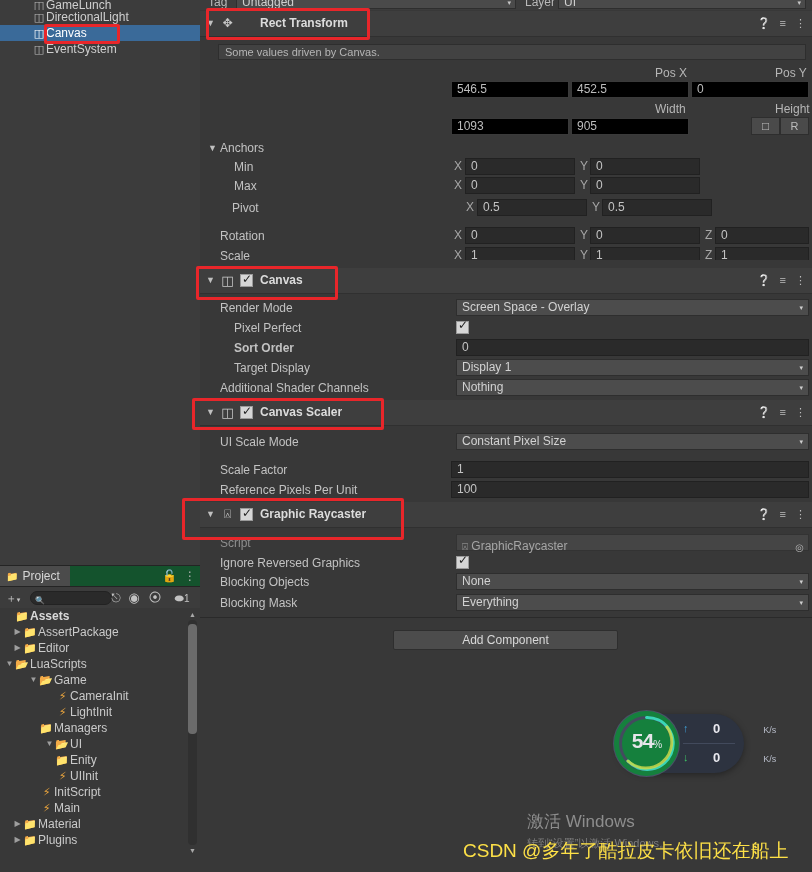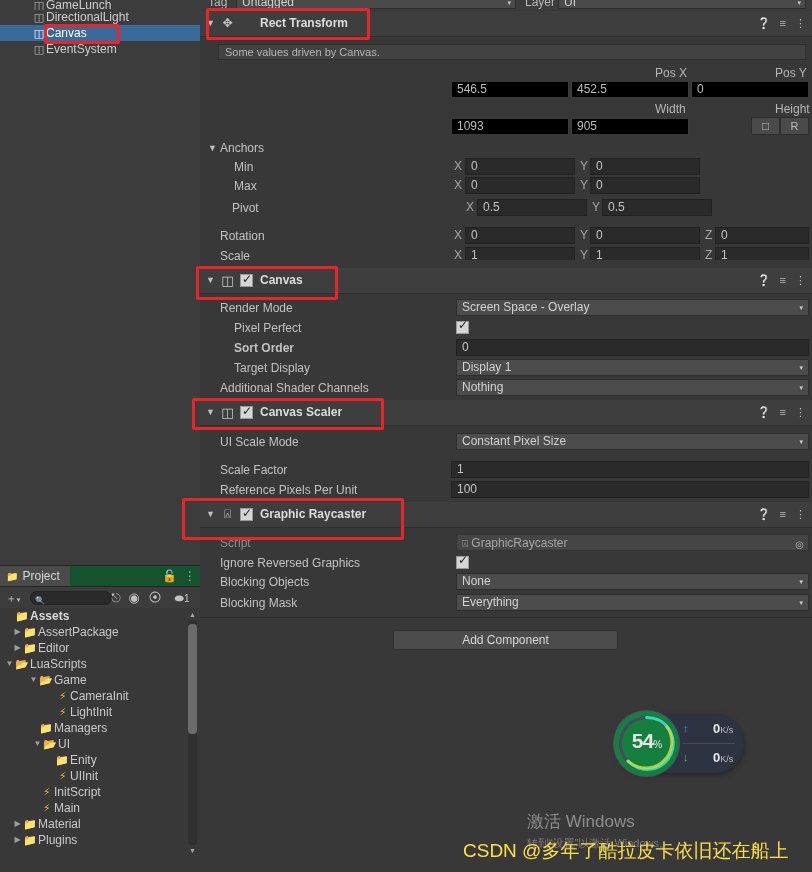--- a/index.html
+++ b/index.html
@@ -77,42 +77,42 @@
   .flabel.dim{color:#8f8f8f;}
   .fold{position:absolute;top:4px;font-size:9px;color:#c0c0c0;}
 
   .numfield{position:absolute;height:17px;background:#2a2a2a;border:1px solid #212121;box-sizing:border-box;color:#c4c4c4;font-size:12px;line-height:15px;padding-left:5px;}
   .numfield.drv{background:#000000;border-color:#3a3a3a;color:#bdbdbd;}
   .colhdr{position:absolute;font-size:12px;color:#b6b6b6;line-height:15px;}
   .axis{position:absolute;font-size:12px;color:#a6a6a6;line-height:17px;}
 
   .popup{position:absolute;height:17px;background:#4c4c4c;border:1px solid #2e2e2e;box-sizing:border-box;color:#d2d2d2;font-size:12px;line-height:15px;padding-left:5px;}
   .popup .pcaret{position:absolute;right:5px;top:0;font-size:7px;color:#cfcfcf;}
-  .objfield{position:absolute;height:17px;background:#454545;border:1px solid #333;box-sizing:border-box;color:#a5a5a5;font-size:12px;line-height:17px;padding-left:5px;}
+  .objfield{position:absolute;height:17px;background:#454545;border:1px solid #333;box-sizing:border-box;color:#a5a5a5;font-size:12px;line-height:23px;padding-left:5px;}
   .objfield .odot{position:absolute;right:4px;top:1px;font-size:10px;color:#b0b0b0;}
 
   .cbox{position:absolute;width:13px;height:13px;background:#d6d6d6;border:1px solid #9a9a9a;box-sizing:border-box;}
   .cbox::after{content:"\2713";position:absolute;left:1px;top:-4px;font-size:12px;color:#1d1d1d;font-weight:bold;}
 
   .btn-sq{position:absolute;height:18px;background:#4a4a4a;border:1px solid #2e2e2e;box-sizing:border-box;color:#bdbdbd;font-size:11px;text-align:center;line-height:16px;}
 
   #addcomp{position:absolute;left:193px;top:630px;width:225px;height:20px;background:#4c4c4c;border:1px solid #2e2e2e;box-sizing:border-box;border-radius:2px;color:#d8d8d8;font-size:12px;text-align:center;line-height:18px;}
 
   
   .redbox{position:absolute;border:3px solid #e8262a;box-sizing:border-box;border-radius:2px;pointer-events:none;}
 
   
   #netwidget{position:absolute;left:617px;top:714px;width:127px;height:59px;background:#2d3340;border-radius:30px;box-shadow:0 2px 6px rgba(0,0,0,.35);}
   #gauge{position:absolute;left:-3px;top:-3px;width:65px;height:65px;border-radius:50%;background:#15803d;box-shadow:0 0 0 1px #4a5166;}
   #gauge .gtxt{position:absolute;left:0;top:18px;width:65px;text-align:center;color:#e6e6ea;font-size:21px;font-weight:bold;letter-spacing:-1px;}
   #gauge .gpct{font-size:10px;font-weight:normal;}
   .netrow{position:absolute;left:66px;height:29px;line-height:29px;color:#e8e8ee;font-size:13px;font-weight:bold;}
   .netrow .arrow{position:absolute;left:0;top:0;font-size:11px;}
   .netrow .val{position:absolute;left:30px;top:0;}
-  .netrow .unit{font-size:9px;font-weight:normal;color:#b7bcc9;}
+  .netrow .unit{font-size:9px;font-weight:normal;color:#b7bcc9;padding-left:43px;}
   .netdiv{position:absolute;left:66px;top:29px;width:52px;height:1px;background:#424a5c;}
 
   
   #wm-win{position:absolute;left:527px;top:810px;width:260px;color:#8d8d8d;font-size:17px;}
   #wm-win .sub{font-size:11px;color:#7d7d7d;margin-top:3px;}
   #wm-csdn{position:absolute;left:463px;top:838px;color:#fde047;font-size:19px;white-space:nowrap;}
 </style>
 </head>
 <body>
 
@@ -178,21 +178,21 @@
         </div>
         <div class="p-row" style="padding-left:55px;">
           <span class="p-ico ico-lua">⚡</span><span class="p-lbl">CameraInit</span>
         </div>
         <div class="p-row" style="padding-left:55px;">
           <span class="p-ico ico-lua">⚡</span><span class="p-lbl">LightInit</span>
         </div>
         <div class="p-row" style="padding-left:39px;">
           <span class="p-ico ico-folder">📁</span><span class="p-lbl">Managers</span>
         </div>
-        <div class="p-row" style="padding-left:32px;">
+        <div class="p-row" style="padding-left:44px;">
           <span class="p-arrow">▼</span><span class="p-ico ico-folder">📂</span><span class="p-lbl">UI</span>
         </div>
         <div class="p-row" style="padding-left:55px;">
           <span class="p-ico ico-folder">📁</span><span class="p-lbl">Enity</span>
         </div>
         <div class="p-row" style="padding-left:55px;">
           <span class="p-ico ico-lua">⚡</span><span class="p-lbl">UIInit</span>
         </div>
         <div class="p-row" style="padding-left:39px;">
           <span class="p-ico ico-lua">⚡</span><span class="p-lbl">InitScript</span>

